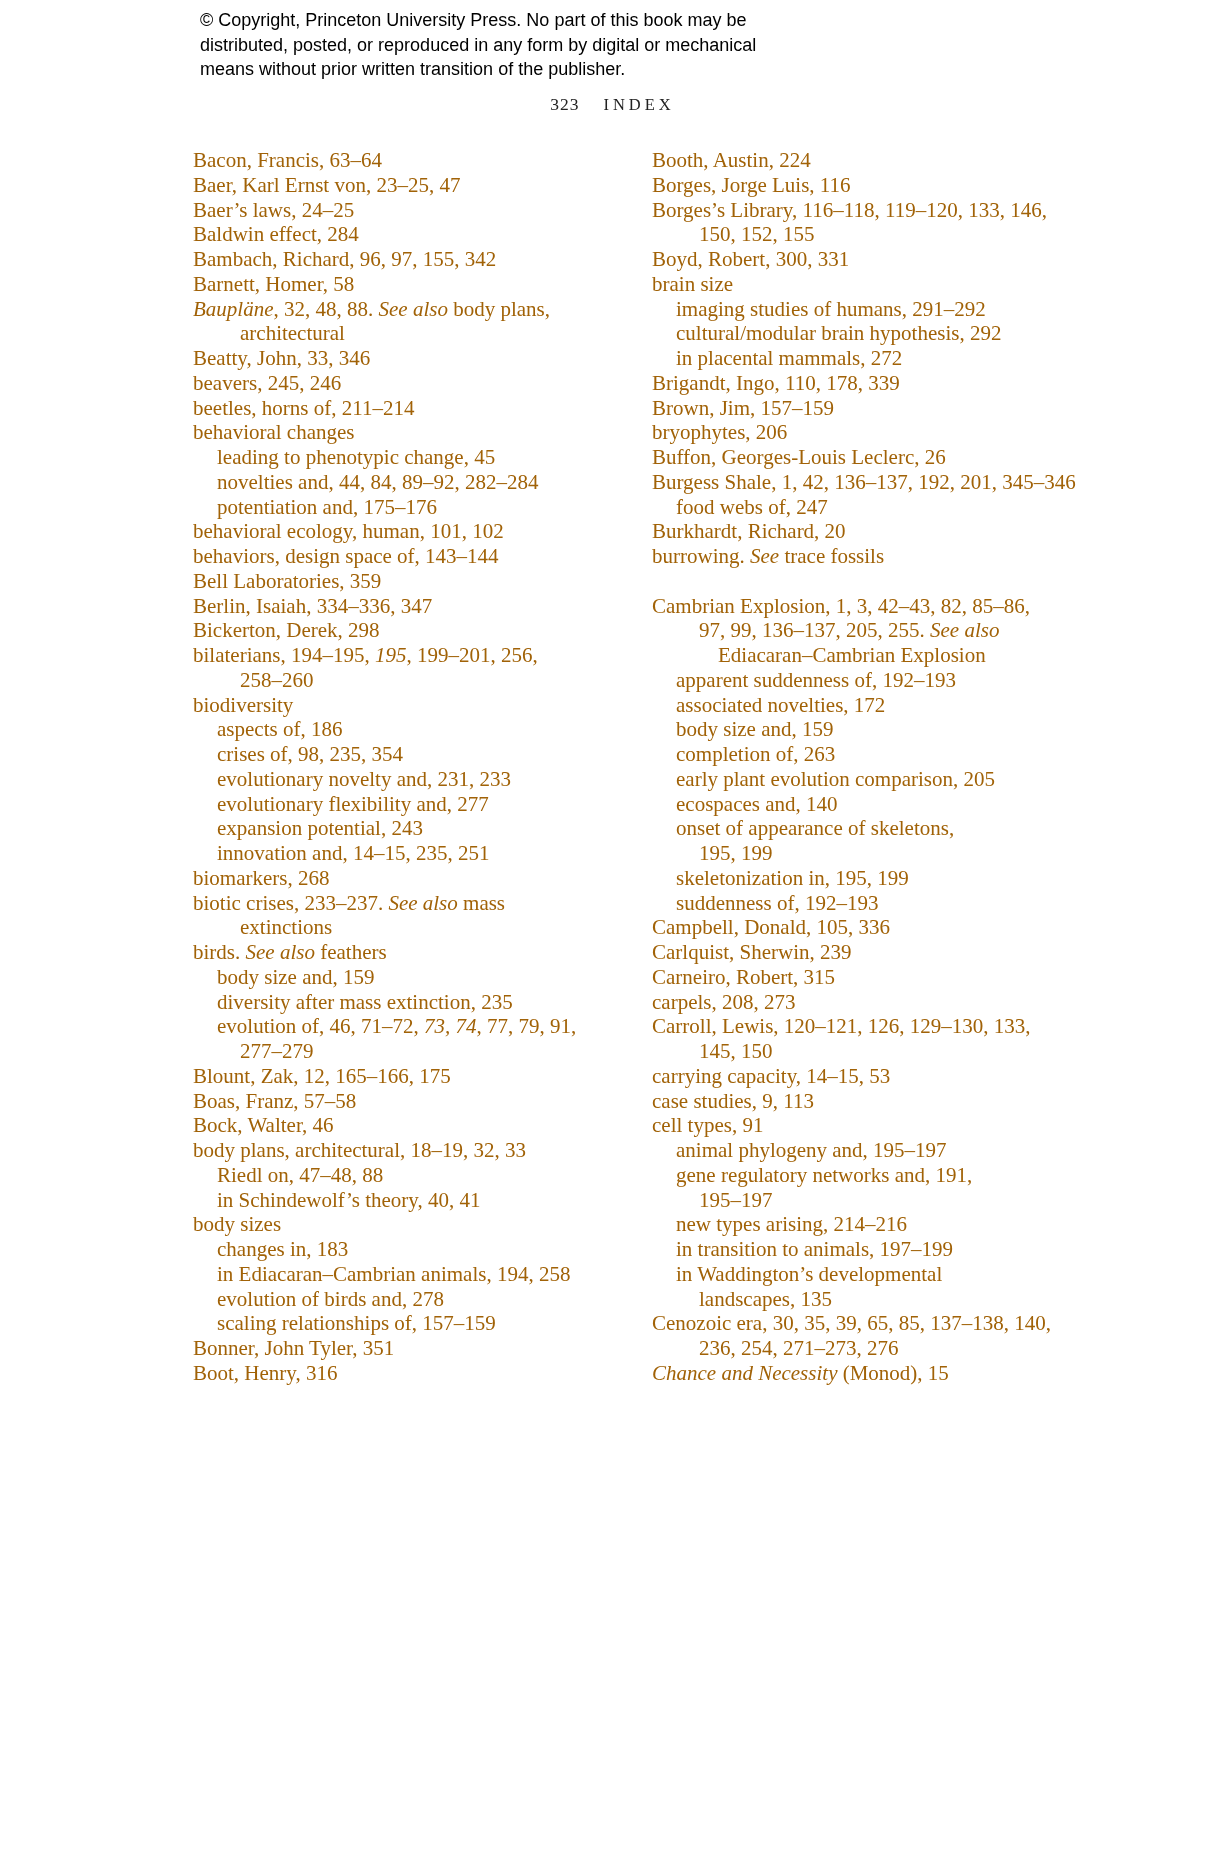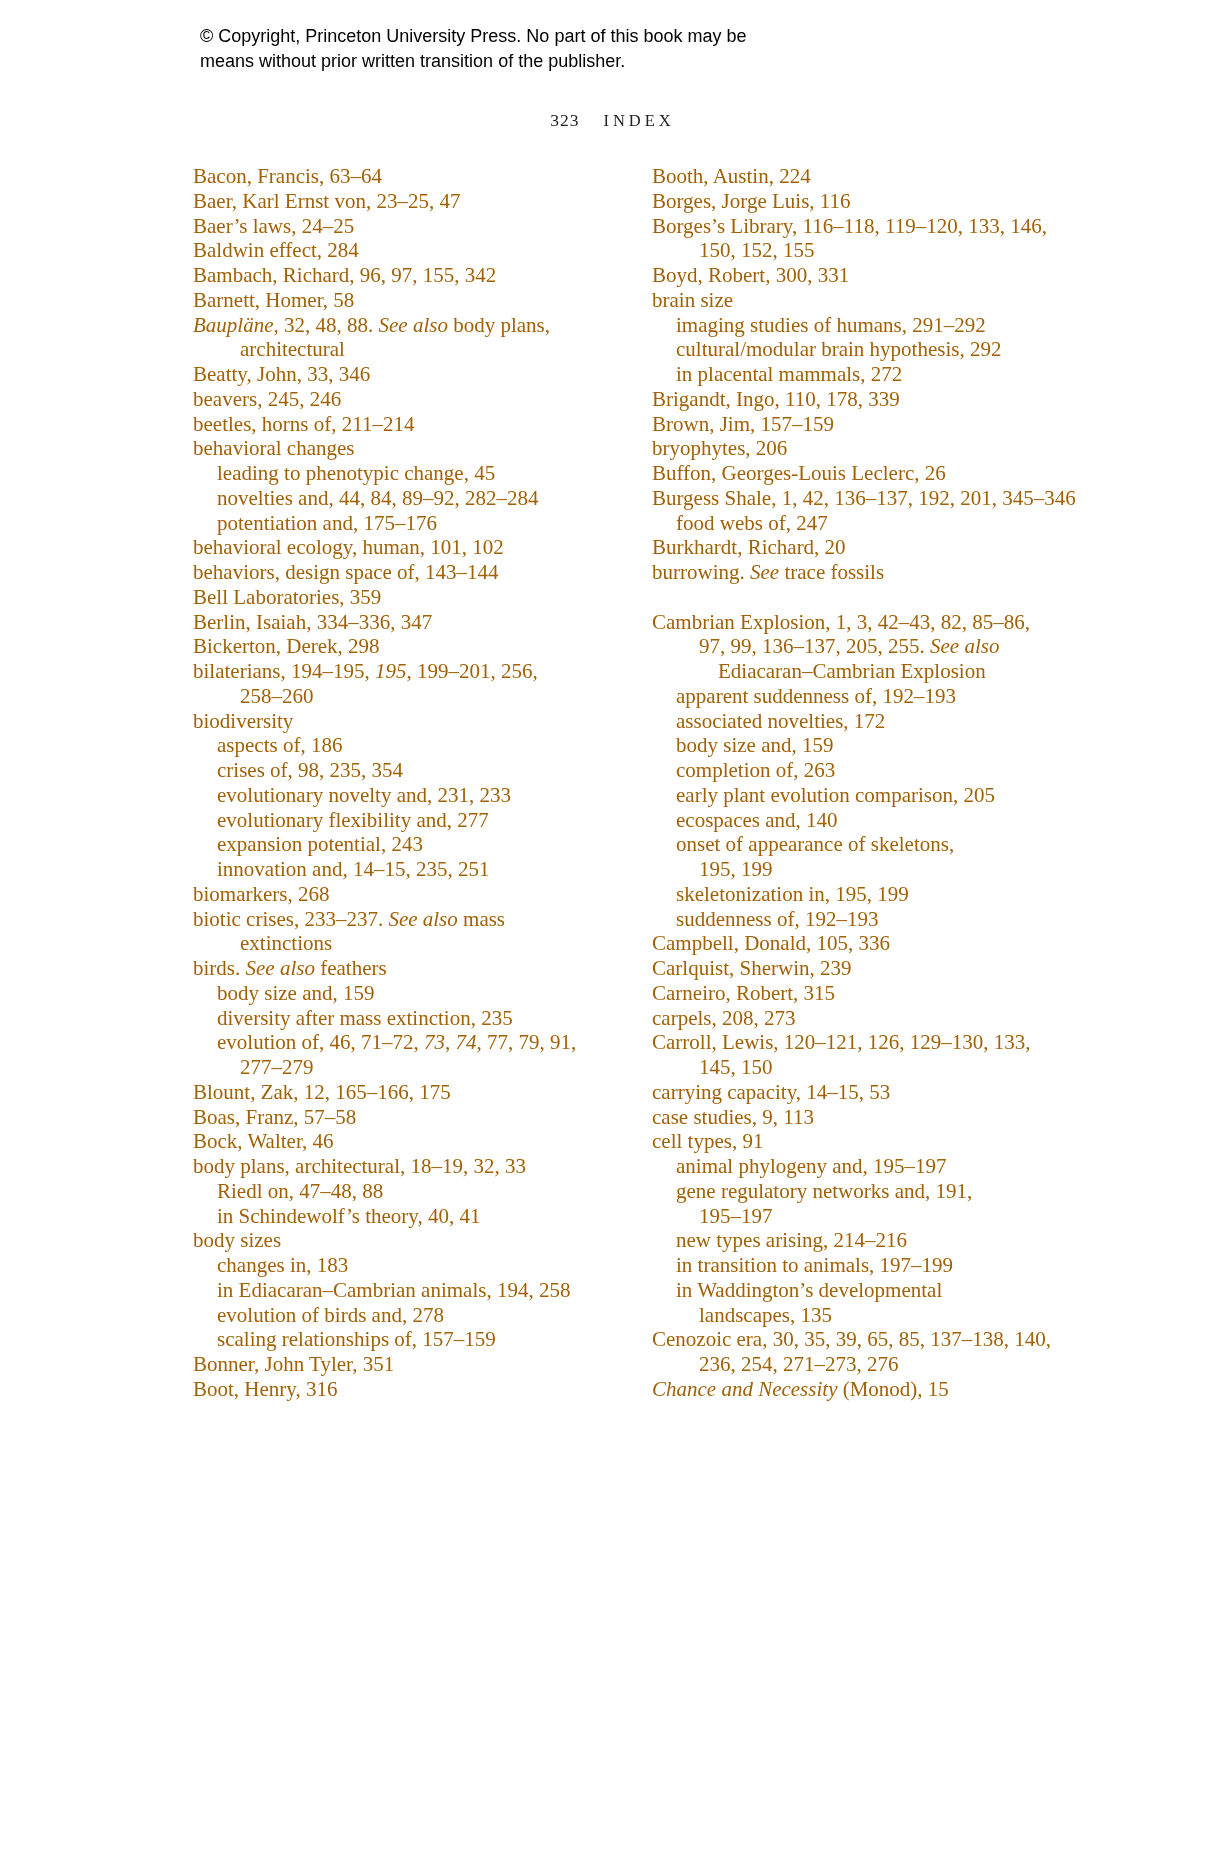--- a/index.html
+++ b/index.html
@@ -3,21 +3,20 @@
 <meta charset="utf-8">
 <style>
   html,body{margin:0;padding:0;background:#ffffff;}
   .page{
     position:relative;
     width:1225px;height:1466px;
     background:#ffffff;
     font-family:"Liberation Serif", serif;
     color:#1d1d1d;
     overflow:hidden;
-    margin-top:16px;
   }
   .copyright{
     position:absolute;left:200px;top:8px;width:640px;
     font-family:"Liberation Sans", sans-serif;
     font-size:18px;line-height:24.5px;color:#000;
   }
   .pagehead{
     position:absolute;top:94px;left:0;width:100%;
     text-align:center;font-size:17.5px;color:#222;
   }
@@ -43,20 +42,21 @@
     font-size:12px;color:#0c4a6e;padding-left:34px;
   }
 </style>
 </head>
 <body>
 
 <div class="page">
 
   <div class="copyright">
       <div>© Copyright, Princeton University Press. No part of this book may be</div>
+      <div>distributed, posted, or reproduced in any form by digital or mechanical</div>
       <div>means without prior written transition of the publisher.</div>
     </div>
 
   <div class="pagehead">
     <span class="pgnum">323</span><span class="pgtitle">INDEX</span>
   </div>
 
   <div class="col col-left"><div class="line ind0"><span>Bacon, Francis, 63–64</span></div><div class="line ind0"><span>Baer, Karl Ernst von, 23–25, 47</span></div><div class="line ind0"><span>Baer’s laws, 24–25</span></div><div class="line ind0"><span>Baldwin effect, 284</span></div><div class="line ind0"><span>Bambach, Richard, 96, 97, 155, 342</span></div><div class="line ind0"><span>Barnett, Homer, 58</span></div><div class="line ind0"><em>Baupläne</em><span>, 32, 48, 88. </span><em>See also</em><span> body plans,</span></div><div class="line ind2"><span>architectural</span></div><div class="line ind0"><span>Beatty, John, 33, 346</span></div><div class="line ind0"><span>beavers, 245, 246</span></div><div class="line ind0"><span>beetles, horns of, 211–214</span></div><div class="line ind0"><span>behavioral changes</span></div><div class="line ind1"><span>leading to phenotypic change, 45</span></div><div class="line ind1"><span>novelties and, 44, 84, 89–92, 282–284</span></div><div class="line ind1"><span>potentiation and, 175–176</span></div><div class="line ind0"><span>behavioral ecology, human, 101, 102</span></div><div class="line ind0"><span>behaviors, design space of, 143–144</span></div><div class="line ind0"><span>Bell Laboratories, 359</span></div><div class="line ind0"><span>Berlin, Isaiah, 334–336, 347</span></div><div class="line ind0"><span>Bickerton, Derek, 298</span></div><div class="line ind0"><span>bilaterians, 194–195, </span><em>195</em><span>, 199–201, 256,</span></div><div class="line ind2"><span>258–260</span></div><div class="line ind0"><span>biodiversity</span></div><div class="line ind1"><span>aspects of, 186</span></div><div class="line ind1"><span>crises of, 98, 235, 354</span></div><div class="line ind1"><span>evolutionary novelty and, 231, 233</span></div><div class="line ind1"><span>evolutionary flexibility and, 277</span></div><div class="line ind1"><span>expansion potential, 243</span></div><div class="line ind1"><span>innovation and, 14–15, 235, 251</span></div><div class="line ind0"><span>biomarkers, 268</span></div><div class="line ind0"><span>biotic crises, 233–237. </span><em>See also</em><span> mass</span></div><div class="line ind2"><span>extinctions</span></div><div class="line ind0"><span>birds. </span><em>See also</em><span> feathers</span></div><div class="line ind1"><span>body size and, 159</span></div><div class="line ind1"><span>diversity after mass extinction, 235</span></div><div class="line ind1"><span>evolution of, 46, 71–72, </span><em>73, 74</em><span>, 77, 79, 91,</span></div><div class="line ind2"><span>277–279</span></div><div class="line ind0"><span>Blount, Zak, 12, 165–166, 175</span></div><div class="line ind0"><span>Boas, Franz, 57–58</span></div><div class="line ind0"><span>Bock, Walter, 46</span></div><div class="line ind0"><span>body plans, architectural, 18–19, 32, 33</span></div><div class="line ind1"><span>Riedl on, 47–48, 88</span></div><div class="line ind1"><span>in Schindewolf’s theory, 40, 41</span></div><div class="line ind0"><span>body sizes</span></div><div class="line ind1"><span>changes in, 183</span></div><div class="line ind1"><span>in Ediacaran–Cambrian animals, 194, 258</span></div><div class="line ind1"><span>evolution of birds and, 278</span></div><div class="line ind1"><span>scaling relationships of, 157–159</span></div><div class="line ind0"><span>Bonner, John Tyler, 351</span></div><div class="line ind0"><span>Boot, Henry, 316</span></div></div>
   <div class="col col-right"><div class="line ind0"><span>Booth, Austin, 224</span></div><div class="line ind0"><span>Borges, Jorge Luis, 116</span></div><div class="line ind0"><span>Borges’s Library, 116–118, 119–120, 133, 146,</span></div><div class="line ind2"><span>150, 152, 155</span></div><div class="line ind0"><span>Boyd, Robert, 300, 331</span></div><div class="line ind0"><span>brain size</span></div><div class="line ind1"><span>imaging studies of humans, 291–292</span></div><div class="line ind1"><span>cultural/modular brain hypothesis, 292</span></div><div class="line ind1"><span>in placental mammals, 272</span></div><div class="line ind0"><span>Brigandt, Ingo, 110, 178, 339</span></div><div class="line ind0"><span>Brown, Jim, 157–159</span></div><div class="line ind0"><span>bryophytes, 206</span></div><div class="line ind0"><span>Buffon, Georges-Louis Leclerc, 26</span></div><div class="line ind0"><span>Burgess Shale, 1, 42, 136–137, 192, 201, 345–346</span></div><div class="line ind1"><span>food webs of, 247</span></div><div class="line ind0"><span>Burkhardt, Richard, 20</span></div><div class="line ind0"><span>burrowing. </span><em>See</em><span> trace fossils</span></div><div class="line ind0">&nbsp;</div><div class="line ind0"><span>Cambrian Explosion, 1, 3, 42–43, 82, 85–86,</span></div><div class="line ind2"><span>97, 99, 136–137, 205, 255. </span><em>See also</em></div><div class="line ind3"><span>Ediacaran–Cambrian Explosion</span></div><div class="line ind1"><span>apparent suddenness of, 192–193</span></div><div class="line ind1"><span>associated novelties, 172</span></div><div class="line ind1"><span>body size and, 159</span></div><div class="line ind1"><span>completion of, 263</span></div><div class="line ind1"><span>early plant evolution comparison, 205</span></div><div class="line ind1"><span>ecospaces and, 140</span></div><div class="line ind1"><span>onset of appearance of skeletons,</span></div><div class="line ind2"><span>195, 199</span></div><div class="line ind1"><span>skeletonization in, 195, 199</span></div><div class="line ind1"><span>suddenness of, 192–193</span></div><div class="line ind0"><span>Campbell, Donald, 105, 336</span></div><div class="line ind0"><span>Carlquist, Sherwin, 239</span></div><div class="line ind0"><span>Carneiro, Robert, 315</span></div><div class="line ind0"><span>carpels, 208, 273</span></div><div class="line ind0"><span>Carroll, Lewis, 120–121, 126, 129–130, 133,</span></div><div class="line ind2"><span>145, 150</span></div><div class="line ind0"><span>carrying capacity, 14–15, 53</span></div><div class="line ind0"><span>case studies, 9, 113</span></div><div class="line ind0"><span>cell types, 91</span></div><div class="line ind1"><span>animal phylogeny and, 195–197</span></div><div class="line ind1"><span>gene regulatory networks and, 191,</span></div><div class="line ind2"><span>195–197</span></div><div class="line ind1"><span>new types arising, 214–216</span></div><div class="line ind1"><span>in transition to animals, 197–199</span></div><div class="line ind1"><span>in Waddington’s developmental</span></div><div class="line ind2"><span>landscapes, 135</span></div><div class="line ind0"><span>Cenozoic era, 30, 35, 39, 65, 85, 137–138, 140,</span></div><div class="line ind2"><span>236, 254, 271–273, 276</span></div><div class="line ind0"><em>Chance and Necessity</em><span> (Monod), 15</span></div></div>
 

